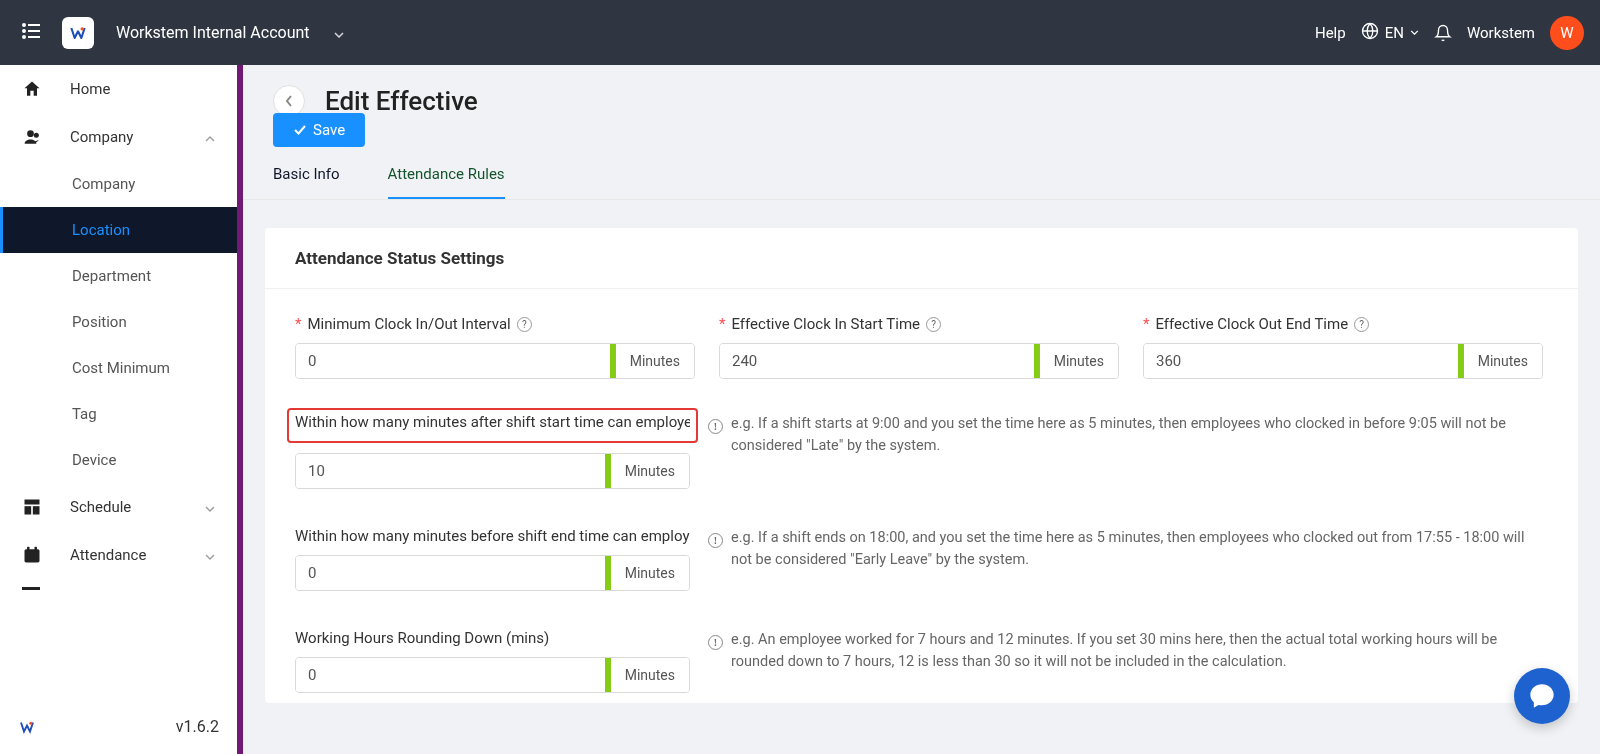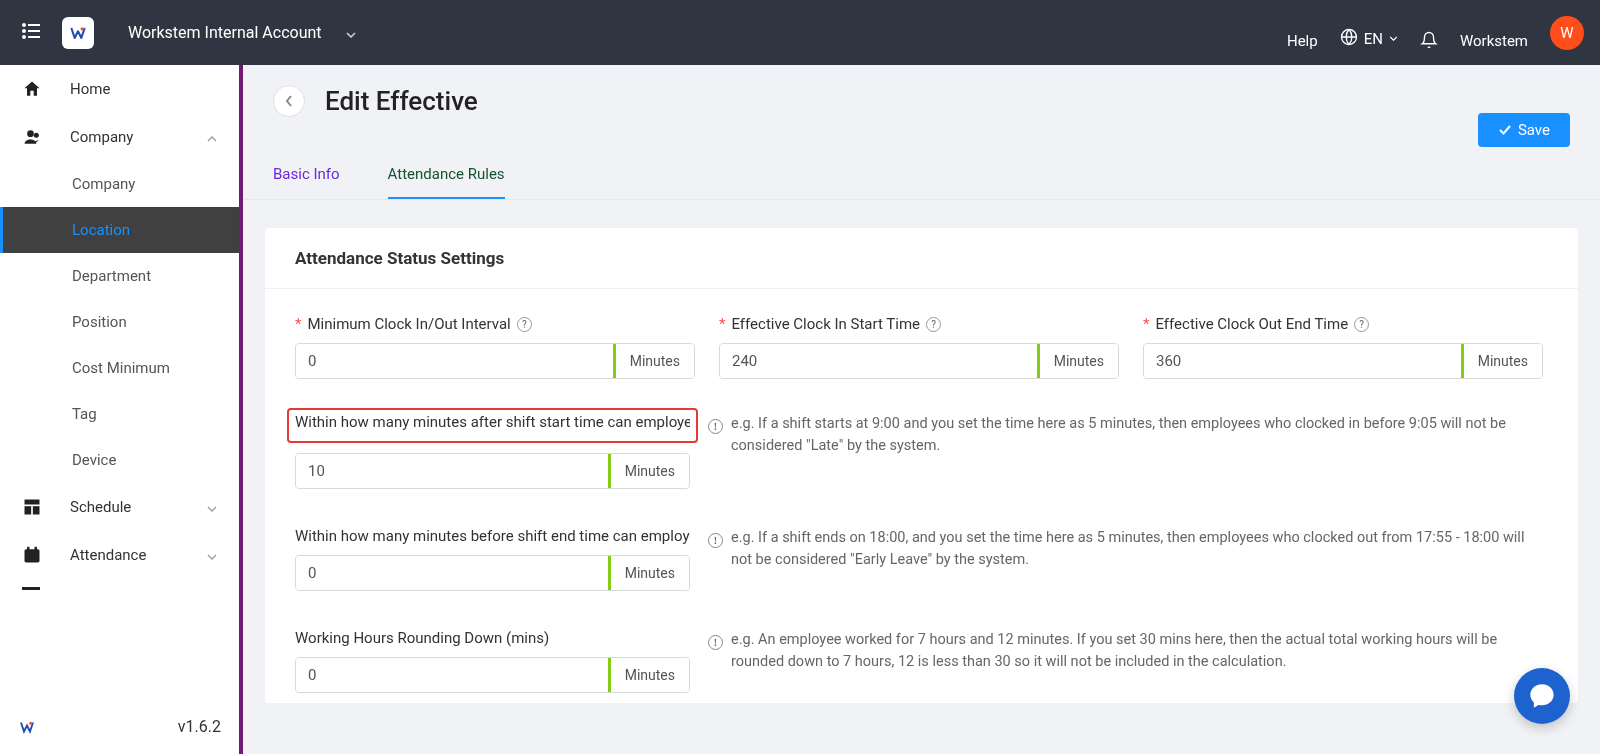--- a/index.html
+++ b/index.html
@@ -4,65 +4,65 @@
   <style>
     * { margin: 0; padding: 0; box-sizing: border-box; font-family: -apple-system, BlinkMacSystemFont, "Segoe UI", Roboto, "Helvetica Neue", Arial, sans-serif; }
     body { background: #f0f2f5; overflow: hidden; }
     
     
     .header { background: #2f3641; height: 65px; display: flex; align-items: center; padding: 0 16px; color: #fff; }
     .header-left { display: flex; align-items: center; gap: 14px; }
     .menu-icon { cursor: pointer; padding: 6px; }
     .logo { width: 32px; height: 32px; background: #fff; border-radius: 6px; display: flex; align-items: center; justify-content: center; }
     .logo svg { width: 20px; height: 20px; }
-    .account-name { font-size: 16px; font-weight: 400; margin-left: 20px; }
+    .account-name { font-size: 16px; font-weight: 400; margin-left: 8px; }
     .account-dropdown { margin-left: 10px; opacity: 0.8; cursor: pointer; }
-    .header-right { margin-left: auto; display: flex; align-items: flex-end; gap: 22px; font-size: 15px; }
+    .header-right { margin-left: auto; display: flex; align-items: center; gap: 15px; font-size: 15px; }
     .header-right-item { display: flex; align-items: center; gap: 6px; cursor: pointer; }
     .avatar { width: 34px; height: 34px; border-radius: 50%; background: #ff4d1c; display: flex; align-items: center; justify-content: center; color: #fff; font-size: 15px; }
 
     
     .main-layout { display: flex; height: calc(754px - 65px); }
     
     
-    .sidebar { width: 243px; background: #fff; border-right: 4px solid #701a75; display: flex; flex-direction: column; position: relative; }
+    .sidebar { width: 243px; background: #fff; border-right: 6px solid #701a75; display: flex; flex-direction: column; position: relative; }
     .sidebar-scroll { flex: 1; overflow-y: auto; }
     .sidebar-item { display: flex; align-items: center; padding: 14px 22px; color: #333; cursor: pointer; font-size: 15px; position: relative; }
     .sidebar-item .icon-slot { width: 48px; display: flex; align-items: center; }
     .sidebar-item.sub { padding-left: 72px; font-weight: 400; color: #555; }
-    .sidebar-item.active { background: #404040; color: #1890ff; }
+    .sidebar-item.active { background: #0f172a; color: #1890ff; }
     .sidebar-item.active::before { content: ""; position: absolute; left: 0; top: 0; bottom: 0; width: 3px; background: #1890ff; }
     .sidebar-item .expand { margin-left: auto; opacity: 0.6; }
     .sidebar-footer { padding: 18px; display: flex; align-items: center; justify-content: space-between; gap: 8px; color: #333; border-top: 1px solid transparent; }
     .sidebar-footer .small-logo { width: 18px; height: 18px; }
 
     
     .content { flex: 1; overflow-y: auto; padding: 0; position: relative; }
     .page-header { padding: 20px 30px 0 30px; }
     .page-title-row { display: flex; align-items: center; gap: 20px; }
     .back-btn { width: 32px; height: 32px; border-radius: 50%; background: #fff; border: 1px solid #e0e0e0; display: flex; align-items: center; justify-content: center; cursor: pointer; }
     .page-title { font-size: 26px; font-weight: 500; color: #222; }
-    .save-row { display: flex; justify-content: flex-end; padding: 0 30px; margin-top: -4px; }
+    .save-row { display: flex; padding: 0 30px; margin-top: -4px; }
     .save-btn { background: #1890ff; color: #fff; border: none; padding: 8px 20px; border-radius: 4px; font-size: 15px; cursor: pointer; display: flex; align-items: center; gap: 6px; }
     
     .tabs { display: flex; gap: 48px; padding: 18px 30px 0 30px; border-bottom: 1px solid #e8e8e8; }
-    .tab { padding-bottom: 14px; color: #6d28d9; font-size: 15px; cursor: pointer; border-bottom: 2px solid transparent; }
+    .tab { padding-bottom: 14px; color: #0f172a; font-size: 15px; cursor: pointer; border-bottom: 2px solid transparent; }
     .tab.active { color: #14532d; border-bottom-color: #1890ff; }
 
     .card { background: #fff; margin: 28px 22px; border-radius: 4px; }
     .card-header { padding: 20px 30px; border-bottom: 1px solid #f0f0f0; font-size: 17px; font-weight: 700; color: #333; }
     .card-body { padding: 26px 30px 10px 30px; }
 
     .field-row { display: flex; gap: 24px; margin-bottom: 34px; }
     .field { flex: 1; max-width: 400px; }
     .field-label { font-size: 15px; color: #333; display: flex; align-items: center; gap: 6px; margin-bottom: 10px; white-space: nowrap; overflow: hidden; text-overflow: ellipsis; }
     .field-label .req { color: #ff4d4f; }
     .input-group { display: flex; border: 1px solid #d9d9d9; border-radius: 4px; overflow: hidden; height: 36px; align-items: stretch; }
     .input-group input { flex: 1; border: none; padding: 0 12px; font-size: 15px; outline: none; color: #555; }
-    .input-group .suffix { background: #fff; border-left: 3px solid #84cc16; padding: 0 14px; display: flex; align-items: center; color: #555; font-size: 14px; }
+    .input-group .suffix { background: #fff; border-left: 6px solid #84cc16; padding: 0 14px; display: flex; align-items: center; color: #555; font-size: 14px; }
 
     .field-highlighted { border: 2px solid #e53935; border-radius: 4px; padding: 3px 6px 0 6px; margin: -5px -8px 10px -8px; }
     
     .info-row { display: flex; gap: 18px; margin-bottom: 38px; }
     .info-left { width: 395px; flex-shrink: 0; }
     .info-text { color: #666; font-size: 14.5px; line-height: 1.55; display: flex; gap: 8px; flex: 1; }
     .info-text .info-icon-wrap { flex-shrink: 0; padding-top: 2px; }
     .q-icon { width: 15px; height: 15px; border: 1px solid #999; border-radius: 50%; display: inline-flex; align-items: center; justify-content: center; font-size: 10px; color: #666; }
     .i-icon { width: 15px; height: 15px; border: 1px solid #888; border-radius: 50%; display: inline-flex; align-items: center; justify-content: center; font-size: 10px; color: #666; font-weight: bold; font-family: serif; }
 

